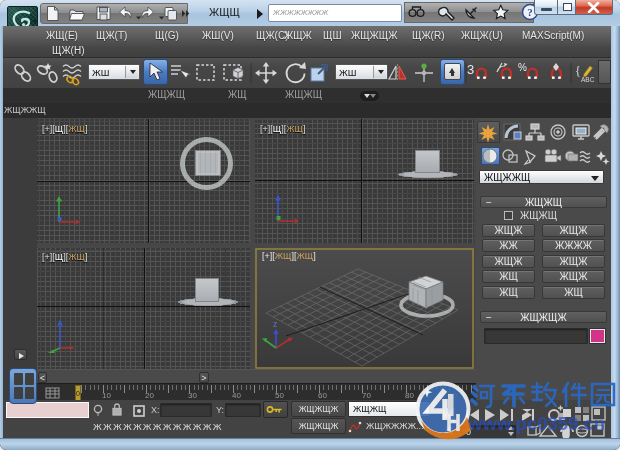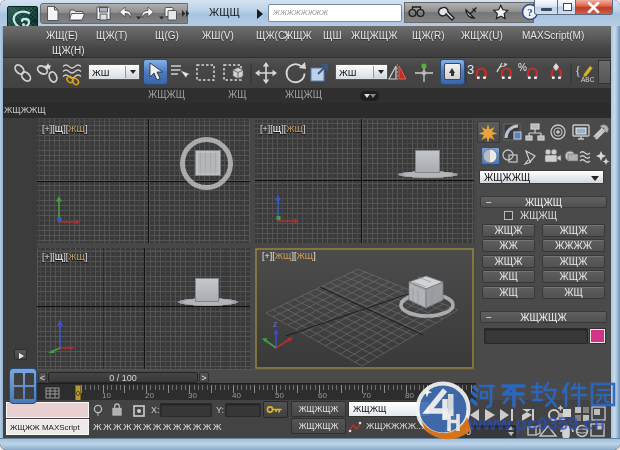--- a/index.html
+++ b/index.html
@@ -431,21 +431,20 @@
 <div class="cpbtn" style="left:6px;top:152px;width:53px">ЖЩ</div>
 <div class="cpbtn" style="left:66px;top:152px;width:63px">ЖЩЖ</div>
 <div class="cpbtn" style="left:6px;top:167.5px;width:53px">ЖЩ</div>
 <div class="cpbtn" style="left:66px;top:167.5px;width:63px">ЖЩ</div>
 <div class="roll" style="top:193px"><span style="position:absolute;left:5px;top:0">−</span>ЖЩЖЩЖ</div>
 <div class="fld" style="left:8px;top:210px;width:104px;height:16px"></div>
 <div class="abs" style="left:114px;top:211px;width:15px;height:14px;background:#d23386;border:1px solid #e8e8e8;box-shadow:0 0 0 1px #333"></div>
 </div>
 <div id="tslider">
  <div class="sbtn" style="left:1px;top:2px;width:9px;height:11px;line-height:10px">&lt;</div>
- <div class="abs" style="left:11px;top:2px;width:150px;height:11px;background:linear-gradient(#454545,#383838);border:1px solid #242424;border-radius:2px;color:#d8d8d8;font-size:9px;text-align:center;line-height:10px">0 / 100</div>
  <div class="sbtn" style="left:162px;top:2px;width:10px;height:11px;line-height:10px">&gt;</div>
 </div>
 <div id="ruler">
  <div class="abs" style="left:44px;top:1px;width:395px;height:5px;background:repeating-linear-gradient(90deg,#6e6e6e 0 1px,transparent 1px 4.33px)"></div>
  <div class="abs" style="left:44px;top:1px;width:395px;height:8px;background:repeating-linear-gradient(90deg,#8a8a8a 0 1px,transparent 1px 21.65px)"></div>
  <div class="abs" style="left:8px;top:2px;width:16px;height:13px"><svg width="16" height="13" viewBox="0 0 16 13">
           <rect x="1" y="1" width="13" height="10" fill="none" stroke="#999" stroke-width="1"></rect>
           <path d="M1 4 h13 M1 7 h13 M5 1 v10 M10 1 v10" stroke="#999" stroke-width="1"></path>
         </svg></div>
  <div class="abs" style="left:38px;top:1px;width:6px;height:16px;background:#b89a33;border:1px solid #7a6518;color:#2a2208;font-size:7px;text-align:center;line-height:15px">0</div>
@@ -454,21 +453,20 @@
  <div class="rnum" style="left:151px">30</div>
       <div class="rnum" style="left:195px">40</div>
  <div class="rnum" style="left:238px">50</div>
       <div class="rnum" style="left:281px">60</div>
  <div class="rnum" style="left:325px">70</div>
       <div class="rnum" style="left:368px">80</div>
  <div class="rnum" style="left:411px">90</div>
 </div>
 <div id="sbar">
  <div class="abs" style="left:6px;top:2px;width:83px;height:16px;background:#e9d0d0;border:1px solid #fafafa"></div>
- <div class="abs" style="left:6px;top:19px;width:83px;height:16px;background:#ecebea;border:1px solid #fafafa;color:#1a1a1a;font-size:8px;line-height:15px;padding-left:3px;overflow:hidden;white-space:nowrap">ЖЩЖЖ MAXScript</div>
  <svg class="abs" style="left:90px;top:0" width="200" height="38" viewBox="0 0 200 38">
   <circle cx="8" cy="9" r="3.6" fill="none" stroke="#bdbdbd" stroke-width="1.3"></circle>
         <path d="M6.6 13 h2.8 M7.1 15 h1.8" stroke="#bdbdbd" stroke-width="1.1"></path>
   <g stroke="#b8b8b8" stroke-width="1.3" fill="none">
           <rect x="23" y="8.5" width="8" height="6.5" fill="#b0b0b0"></rect>
           <path d="M24.7 8.5 v-2.2 a2.3 2.3 0 0 1 4.6 0 v2.2"></path>
         </g>
   <rect x="44" y="6" width="10" height="10" fill="none" stroke="#cfcfcf" stroke-width="1.6"></rect>
         <circle cx="49" cy="11" r="2" fill="#cfcfcf"></circle>
  </svg>

